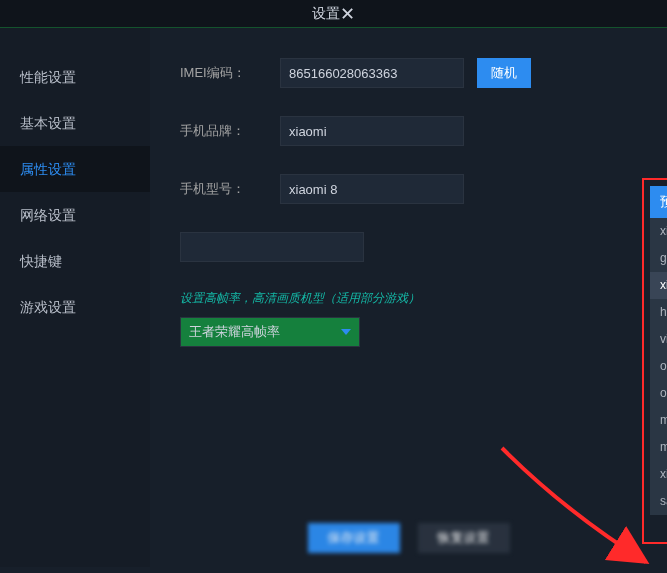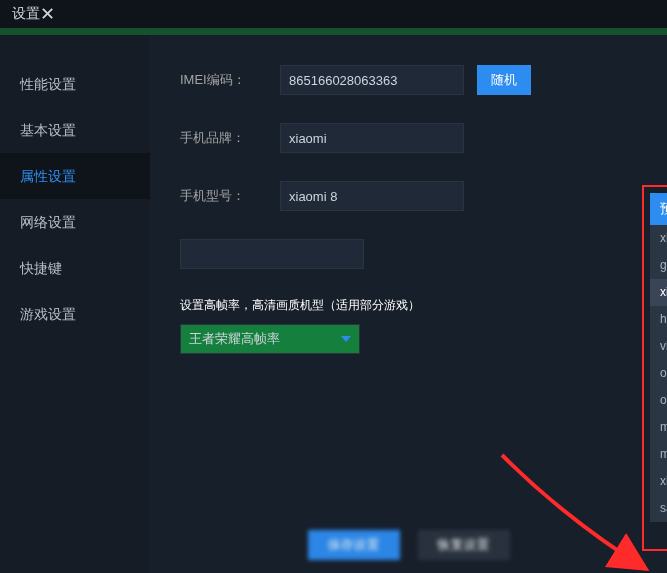--- a/index.html
+++ b/index.html
@@ -1,31 +1,31 @@
 <!DOCTYPE html>
 <html><head>
 <meta charset="utf-8">
 <style>
   * { box-sizing: border-box; margin: 0; padding: 0; }
   html, body { width: 667px; height: 573px; font-family: "Microsoft YaHei", sans-serif; background: #10151c; color: #c7ccd6; overflow: hidden; }
   .window { width: 667px; height: 573px; background: #171f2a; position: relative; }
-  .titlebar { height: 35px; background: #0f141b; display: flex; align-items: center; justify-content: flex-start; padding: 0 12px; border-bottom: 7px solid #14532d; }
+  .titlebar { height: 28px; background: #0f141b; display: flex; align-items: center; justify-content: center; padding: 0 12px; border-bottom: 1px solid #14532d; }
   .titlebar .title { font-size: 14px; color: #cfd4de; }
   .titlebar .close { font-size: 18px; color: #cfd4de; cursor: pointer; }
   .body { display: flex; height: calc(573px - 34px); }
   .sidebar { width: 150px; background: #151c26; padding-top: 26px; }
   .sidebar .item { height: 46px; line-height: 46px; padding-left: 20px; font-size: 14px; color: #b9bfca; cursor: pointer; }
   .sidebar .item.active { background: #0f141b; color: #2d8cf0; }
   .main { flex: 1; position: relative; padding: 30px 20px 20px 30px; }
   .row { display: flex; align-items: center; margin-bottom: 28px; }
   .row .label { width: 100px; font-size: 13px; color: #a3a3a3; }
   .textbox { width: 184px; height: 30px; background: #1f2937; border: 1px solid #2a3340; color: #cfd4de; font-size: 13px; padding: 0 8px; }
   .btn { height: 30px; padding: 0 14px; background: #2d8cf0; color: #fff; border: none; font-size: 13px; cursor: pointer; }
   .btn.small { margin-left: 13px; }
-  .note { font-size: 12px; color: #ffffff; margin: 4px 0 10px 0; }
+  .note { font-size: 12px; color: #14b8a6; margin: 4px 0 10px 0; font-style: italic; }
   .select { width: 180px; height: 30px; background: #15803d; border: 1px solid #2a3340; color: #cfd4de; font-size: 13px; padding: 0 8px; display: flex; align-items: center; justify-content: space-between; cursor: pointer; }
   .chev { width: 0; height: 0; border-left: 5px solid transparent; border-right: 5px solid transparent; }
   .chev.down { border-top: 6px solid #2d8cf0; }
   .preset-wrap { position: absolute; top: 158px; left: 500px; width: 150px; z-index: 10; }
   .preset-head { height: 32px; background: #2d8cf0; color: #fff; font-size: 13px; display: flex; align-items: center; justify-content: space-between; padding: 0 10px; cursor: pointer; }
   .preset-list { background: #2a3644; }
   .preset-list .opt { height: 27px; line-height: 27px; padding: 0 10px; font-size: 12px; color: #aeb4be; cursor: pointer; white-space: nowrap; overflow: hidden; text-overflow: ellipsis; }
   .preset-list .opt.sel { background: #394556; color: #fff; }
   .highlight-box { position: absolute; top: 150px; left: 492px; width: 164px; height: 366px; border: 2px solid #ff2a2a; pointer-events: none; z-index: 20; }
   .arrow-svg { position: absolute; left: 346px; top: 414px; width: 180px; height: 140px; z-index: 25; pointer-events: none; }

